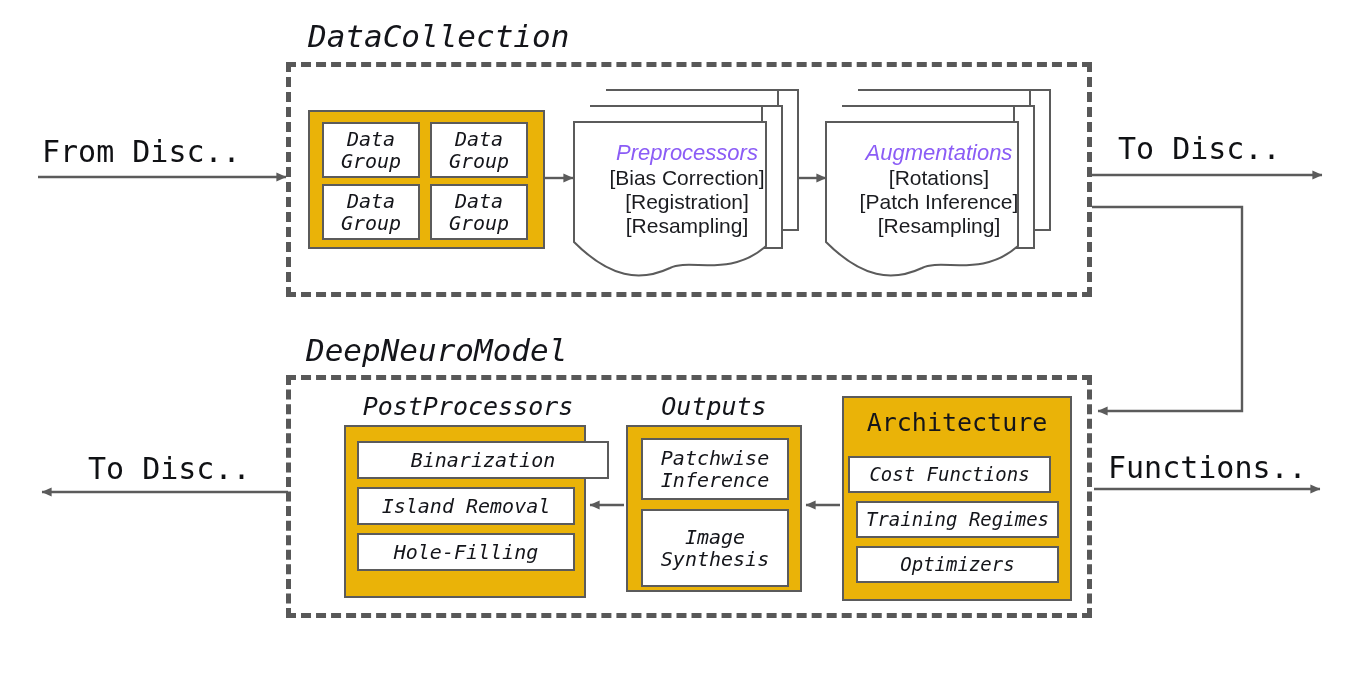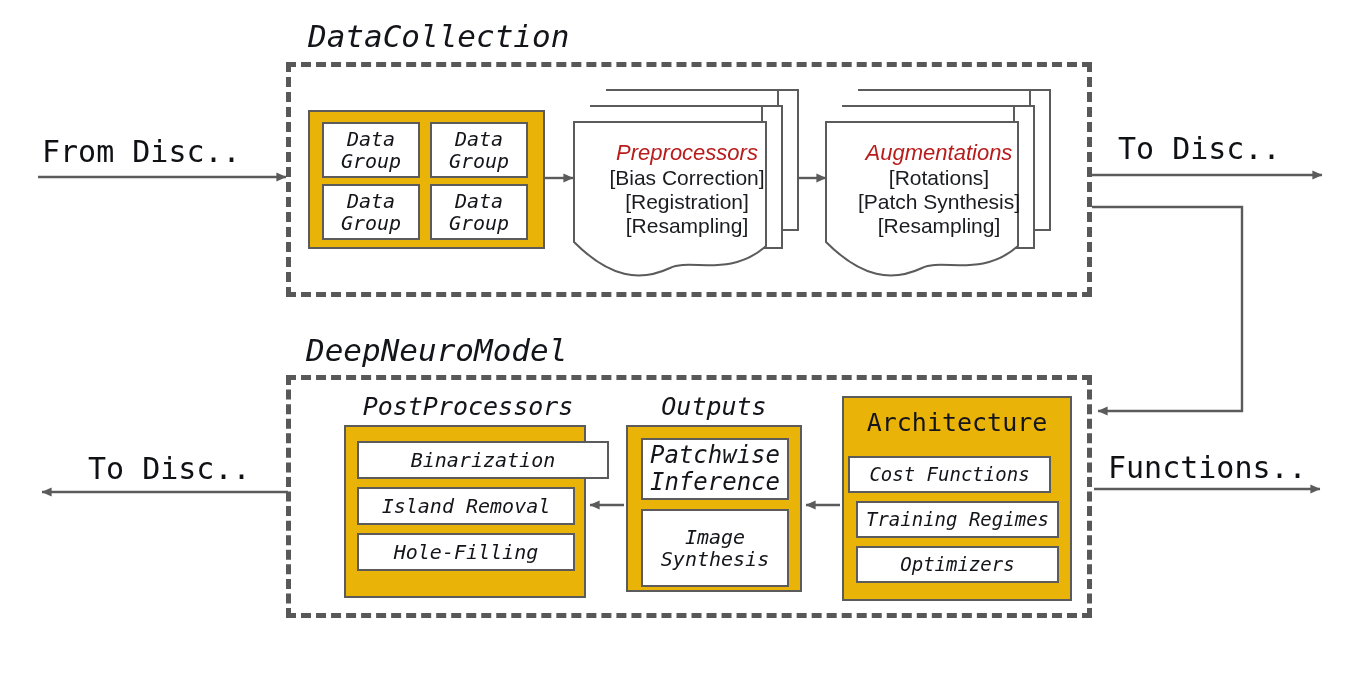--- a/index.html
+++ b/index.html
@@ -26,21 +26,21 @@
     color: #14151a;
   }
   .mono-up {
     font-family: "DejaVu Sans Mono", monospace;
     font-style: normal;
     color: #14151a;
   }
   .sans-it {
     font-family: "Liberation Sans", sans-serif;
     font-style: italic;
-    color: #b91c1c;
+    color: #8b5cf6;
   }
   .sans-up {
     font-family: "Liberation Sans", sans-serif;
     font-style: normal;
     color: #1b1c20;
   }
 
   
   .group-box {
     position: absolute;
@@ -195,39 +195,39 @@
     <svg width="234" height="200" viewBox="0 0 234 200" xmlns="http://www.w3.org/2000/svg">
       <path d="M36,8 L228,8 L228,148 L208,148 L208,8 Z" fill="#ffffff" stroke="#5b5b5b" stroke-width="2"></path>
       <path d="M20,24 L212,24 L212,166 L192,166 L192,24 Z" fill="#ffffff" stroke="#5b5b5b" stroke-width="2"></path>
       <path d="M4,40 L196,40 L196,164
                C 160,196 120,176 100,186
                C 70,200 40,196 4,160 Z" fill="#ffffff" stroke="#5b5b5b" stroke-width="2"></path>
     </svg>
     <div class="doc-text" style="top:58px;">
       <div class="doc-title sans-it">Augmentations</div>
       <div class="doc-item sans-up">[Rotations]</div>
-      <div class="doc-item sans-up">[Patch Synthesis]</div>
+      <div class="doc-item sans-up">[Patch Inference]</div>
       <div class="doc-item sans-up">[Resampling]</div>
     </div>
   </div>
 
   <div class="group-title mono-it" style="left:306px; top:332px;">DeepNeuroModel</div>
 
   <div class="group-box" style="left:286px; top:375px; width:806px; height:243px;"></div>
 
   <div class="panel-label mono-it" style="left:345px; top:392px; width:246px;">PostProcessors</div>
   <div class="panel" style="left:344px; top:425px; width:242px; height:173px;">
     <div class="cell mono-it" style="left:11px; top:14px; width:252px; height:38px; font-size:20px;">Binarization</div>
     <div class="cell mono-it" style="left:11px; top:60px; width:218px; height:38px; font-size:20px;">Island Removal</div>
     <div class="cell mono-it" style="left:11px; top:106px; width:218px; height:38px; font-size:20px;text-align:center;">Hole-Filling</div>
   </div>
 
   <div class="panel-label mono-it" style="left:626px; top:392px; width:176px;">Outputs</div>
   <div class="panel" style="left:626px; top:425px; width:176px; height:167px;">
-    <div class="cell mono-it" style="left:13px; top:11px; width:148px; height:62px; font-size:24px;">
+    <div class="cell mono-it" style="left:13px; top:11px; width:148px; height:62px; font-size:20px;">
       <span>
         <span>Patchwise</span><br>
         <span>Inference</span>
       </span>
     </div>
     <div class="cell mono-it" style="left:13px; top:82px; width:148px; height:78px; font-size:20px;">
       <span>
         <span>Image</span><br>
         <span>Synthesis</span>
       </span>

